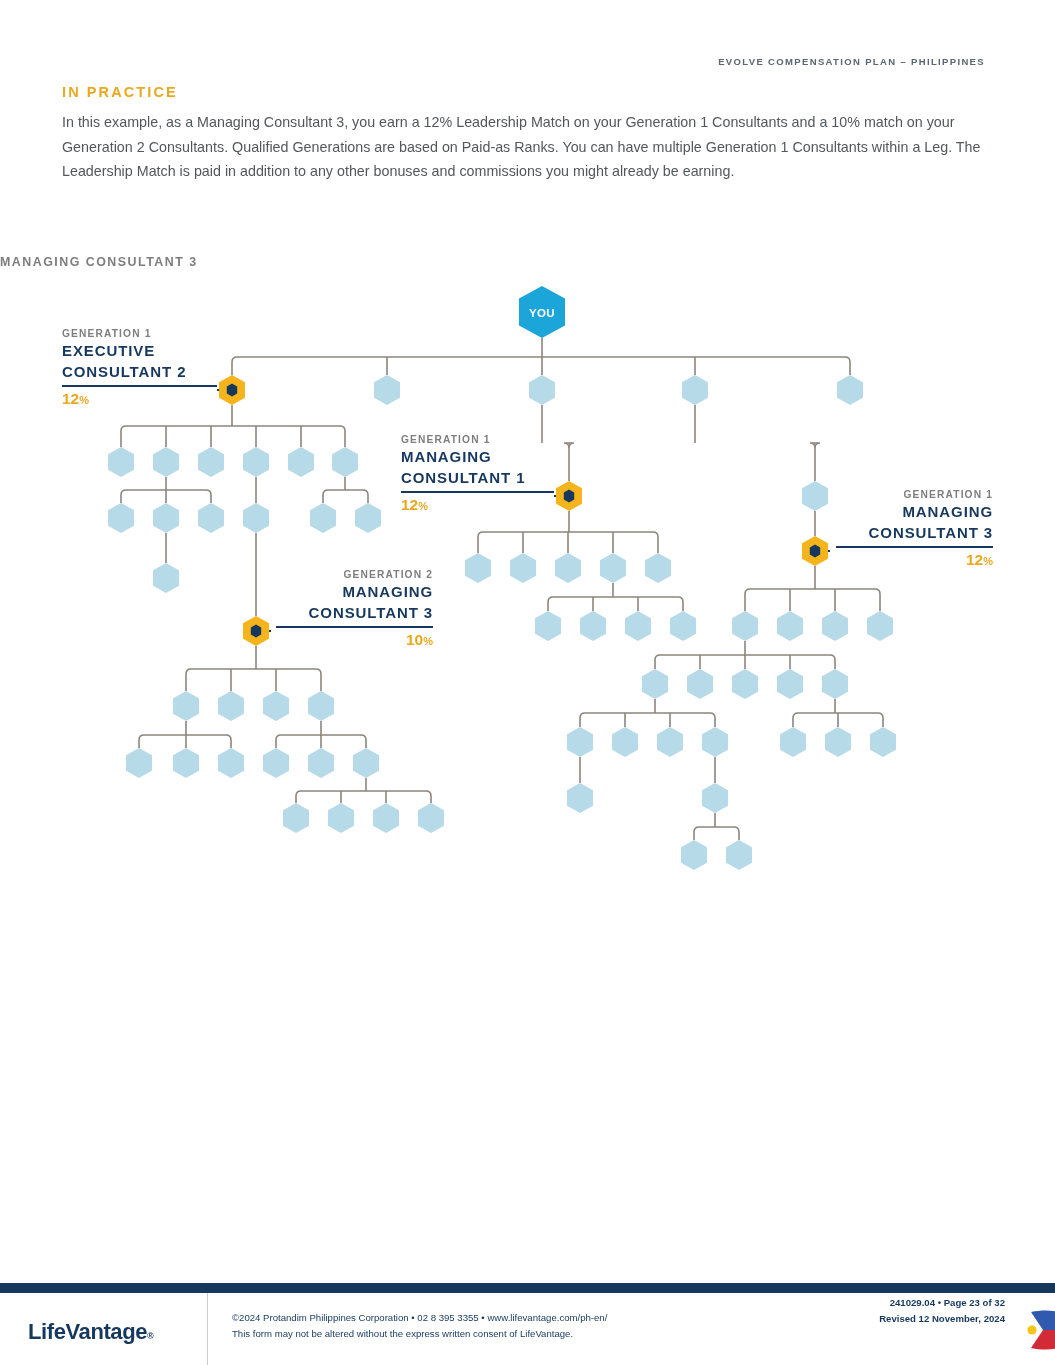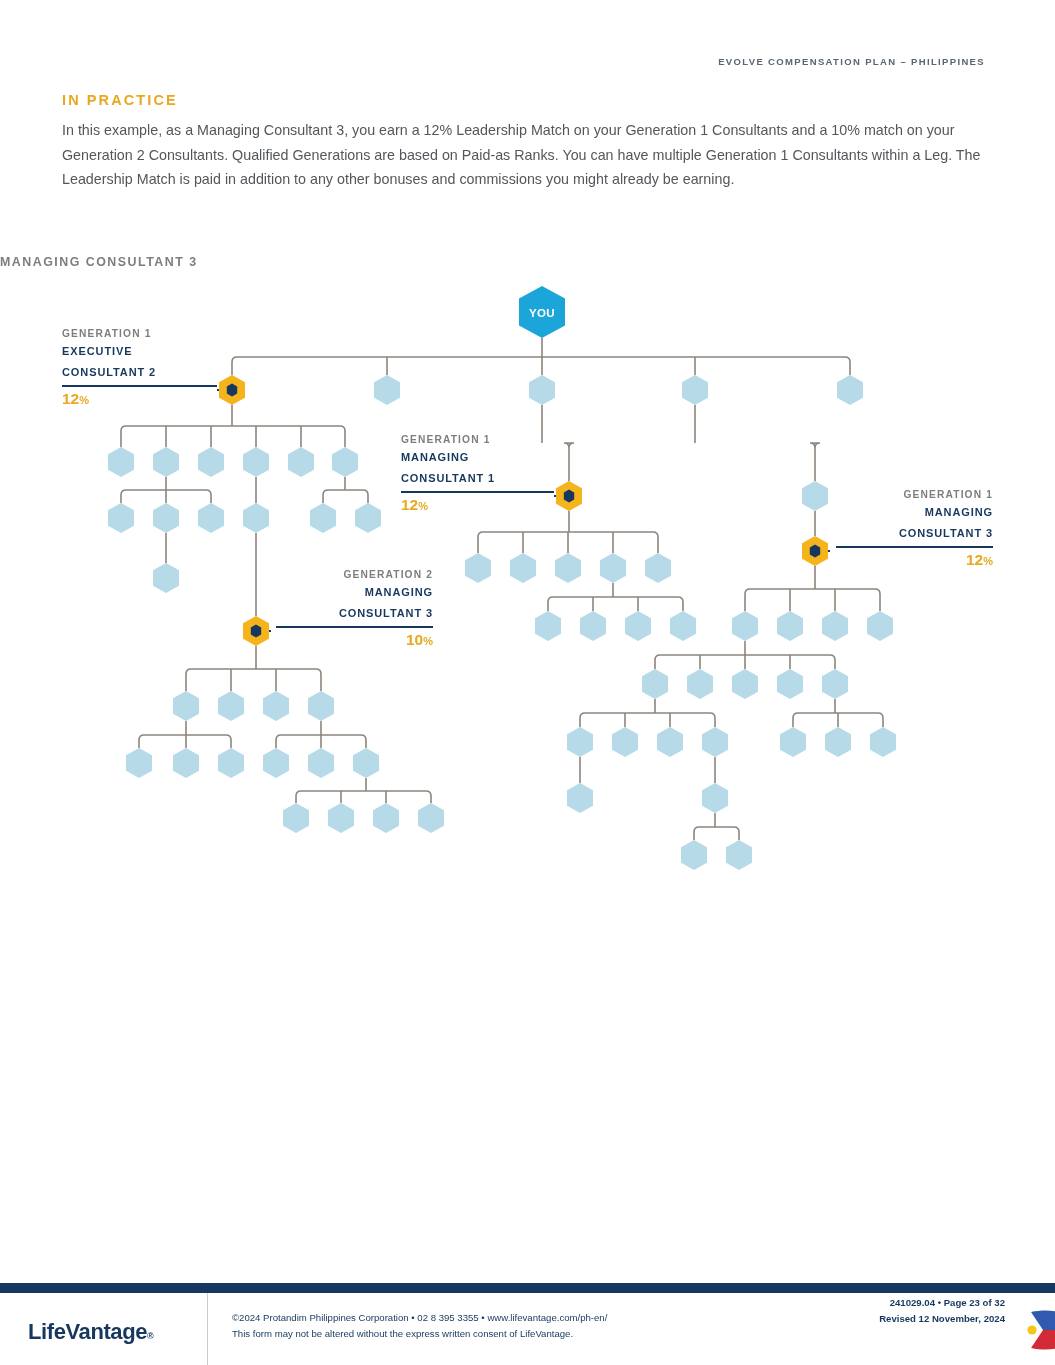--- a/index.html
+++ b/index.html
@@ -14,21 +14,21 @@
   .page{position:relative;width:1055px;height:1365px;}
 
   
   .doc-header{
     position:absolute;top:56px;right:70px;
     font-size:9.5px;font-weight:700;letter-spacing:1.35px;
     color:#5b6570;white-space:nowrap;
   }
 
   
-  .intro{position:absolute;left:62px;top:92px;width:935px;}
+  .intro{position:absolute;left:62px;top:84px;width:935px;}
   .intro-title{
     font-size:14.5px;font-weight:700;letter-spacing:2.1px;
     color:#E8A820;margin:0 0 10px 0;
   }
   .intro-body{
     font-size:14.3px;line-height:24.5px;color:#53575b;
     margin:0;
   }
 
   
@@ -41,21 +41,21 @@
   .chart-wrap{position:absolute;left:0;top:0;width:1055px;height:1000px;}
   svg.tree{display:block;width:1055px;height:1000px;}
 
   
   .callout{position:absolute;}
   .gen-line{
     font-size:10.2px;font-weight:700;letter-spacing:1.15px;
     color:#7d7d7d;line-height:15px;white-space:nowrap;
   }
   .rank-line{
-    font-size:11px;font-weight:700;letter-spacing:0.9px;
+    font-size:15px;font-weight:700;letter-spacing:0.9px;
     color:#16385e;line-height:20.5px;white-space:nowrap;
   }
   .pct{
     font-size:15.5px;font-weight:700;color:#E8A820;
     line-height:19px;white-space:nowrap;
   }
   .pct .sym{font-size:11px;}
   .rule{height:2px;background:#16385e;margin:3px 0 2px 0;}
   .callout.left-align{text-align:left;}
   .callout.right-align{text-align:right;}

